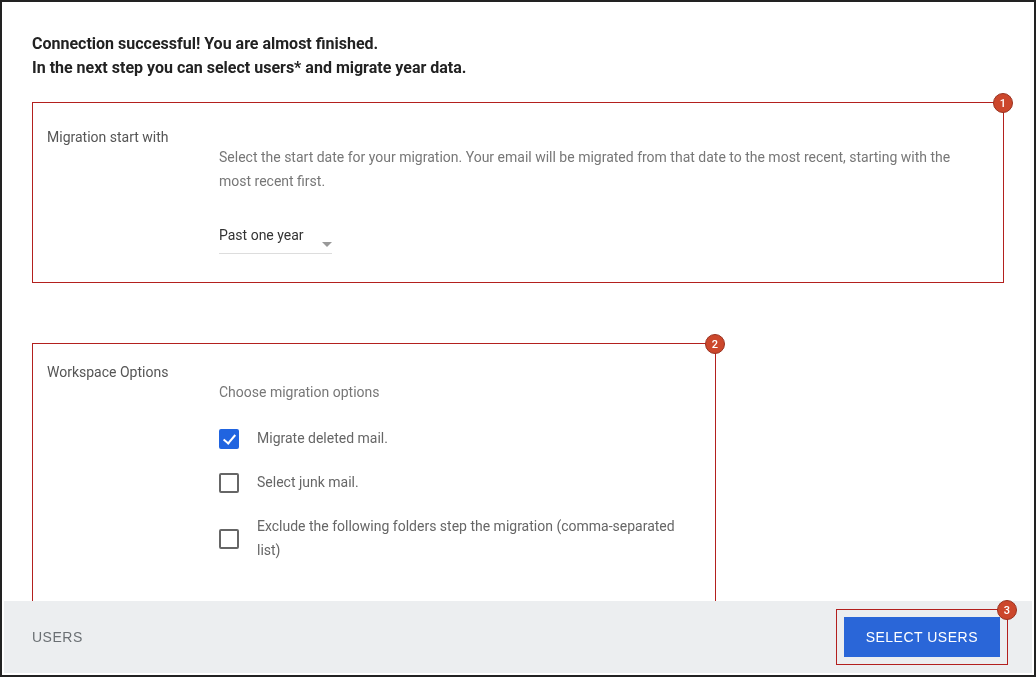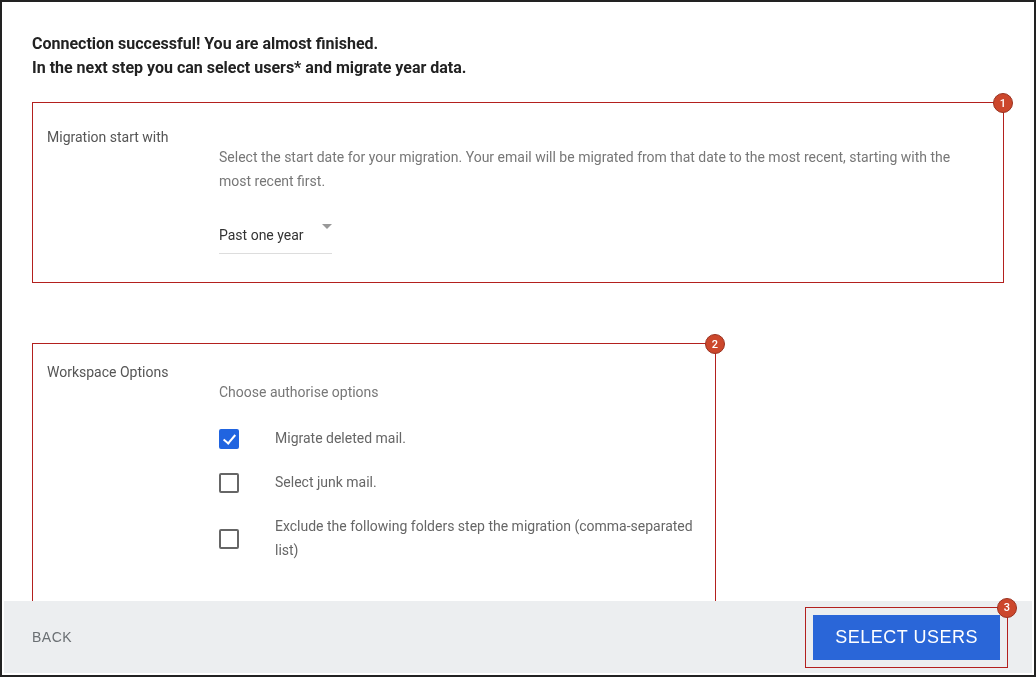--- a/index.html
+++ b/index.html
@@ -39,21 +39,21 @@
   }
   .section-body {
     flex: 1;
     font-size: 14px;
     color: #777;
     line-height: 1.7;
     margin-top: 17px;
   }
   .dropdown {
     display: inline-flex;
-    align-items: flex-start;
+    align-items: flex-end;
     margin-top: 30px;
     padding-bottom: 6px;
     border-bottom: 1px solid #ddd;
     cursor: pointer;
     color: #333;
     font-size: 14px;
     gap: 18px;
   }
   .dropdown .caret {
     width: 0; height: 0;
@@ -70,21 +70,21 @@
   }
   .option-list {
     margin-top: 22px;
     display: flex;
     flex-direction: column;
     gap: 20px;
   }
   .option-item {
     display: flex;
     align-items: center;
-    gap: 36px;
+    gap: 18px;
   }
   .checkbox {
     width: 20px; height: 20px;
     border: 2px solid #666;
     border-radius: 2px;
     display: flex;
     align-items: center;
     justify-content: center;
     cursor: pointer;
     flex-shrink: 0;
@@ -149,21 +149,21 @@
   .select-users-wrap {
     position: relative;
     border: 1.5px solid #b3201e;
     padding: 7px;
   }
   .select-users-btn {
     background: #2a66d8;
     color: #fff;
     border: none;
     padding: 12px 22px;
-    font-size: 18px;
+    font-size: 14px;
     letter-spacing: 0.5px;
     font-weight: 500;
     cursor: pointer;
   }
 </style>
 </head>
 <body>
 
 <div class="content">
   <div class="heading">
@@ -183,21 +183,21 @@
         </div>
       </div>
     </div>
   </div>
 
   <div class="options-section">
     <div class="badge">2</div>
     <div class="section-row">
       <div class="section-label">Workspace Options</div>
       <div class="section-body">
-        <div>Choose authorise options</div>
+        <div>Choose migration options</div>
         <div class="option-list">
           <div class="option-item">
             <div class="checkbox checked"></div>
             <span class="option-label">Migrate deleted mail.</span>
           </div>
           <div class="option-item">
             <div class="checkbox"></div>
             <span class="option-label">Select junk mail.</span>
           </div>
           <div class="option-item">
@@ -208,18 +208,18 @@
       </div>
     </div>
   </div>
 
   <div class="disclaimer">
     <span>*By clicking the 'Select users' button, you authorise Google's data migration service to fetch information from your server and upload it to your Google Workspace accounts. [If you go to </span><a href="#">Domain-wide delegation</a><span> during the migration, you'll see Google's data migration client in the authorised clients list for accessing pertinent information.]</span>
   </div>
 </div>
 
 <div class="footer">
-  <button class="back-btn">BACK</button>
+  <button class="back-btn">USERS</button>
   <div class="select-users-wrap">
     <div class="badge">3</div>
     <button class="select-users-btn">SELECT USERS</button>
   </div>
 </div>
 
 </body></html>

